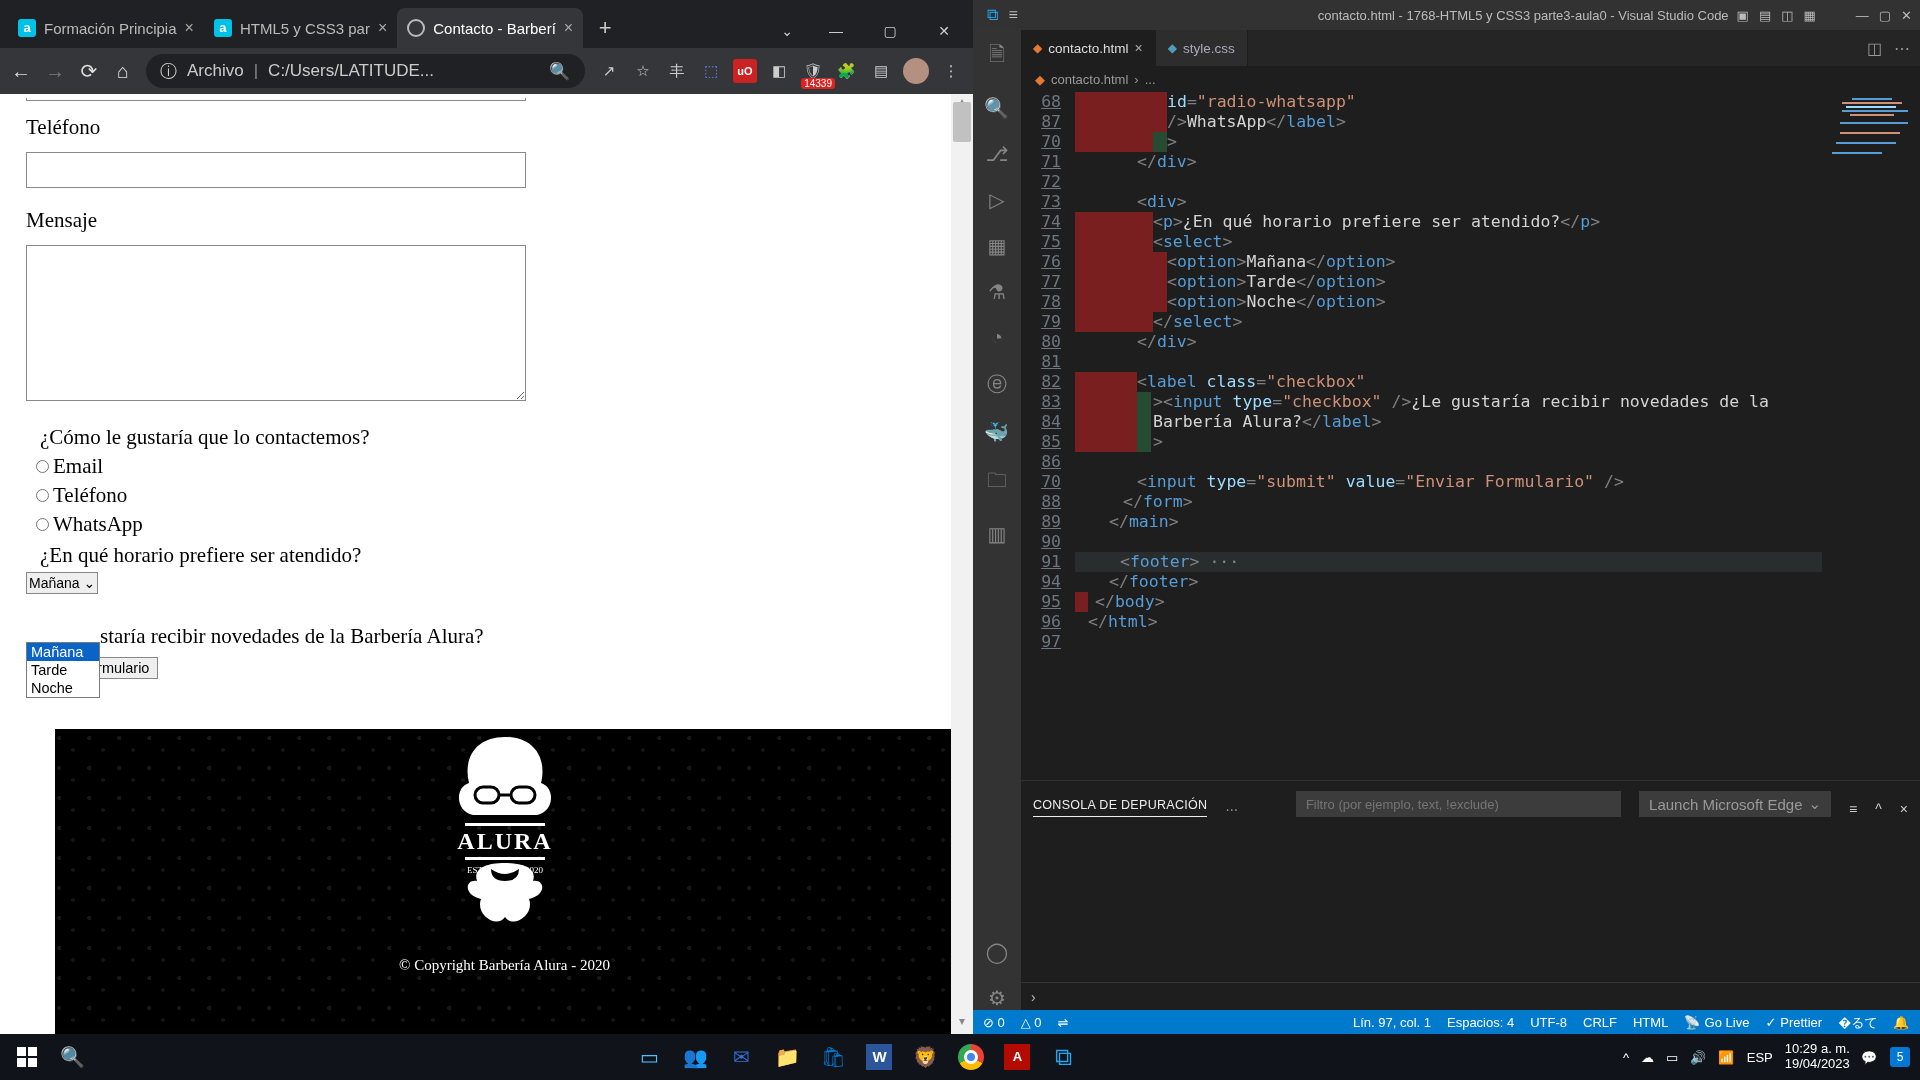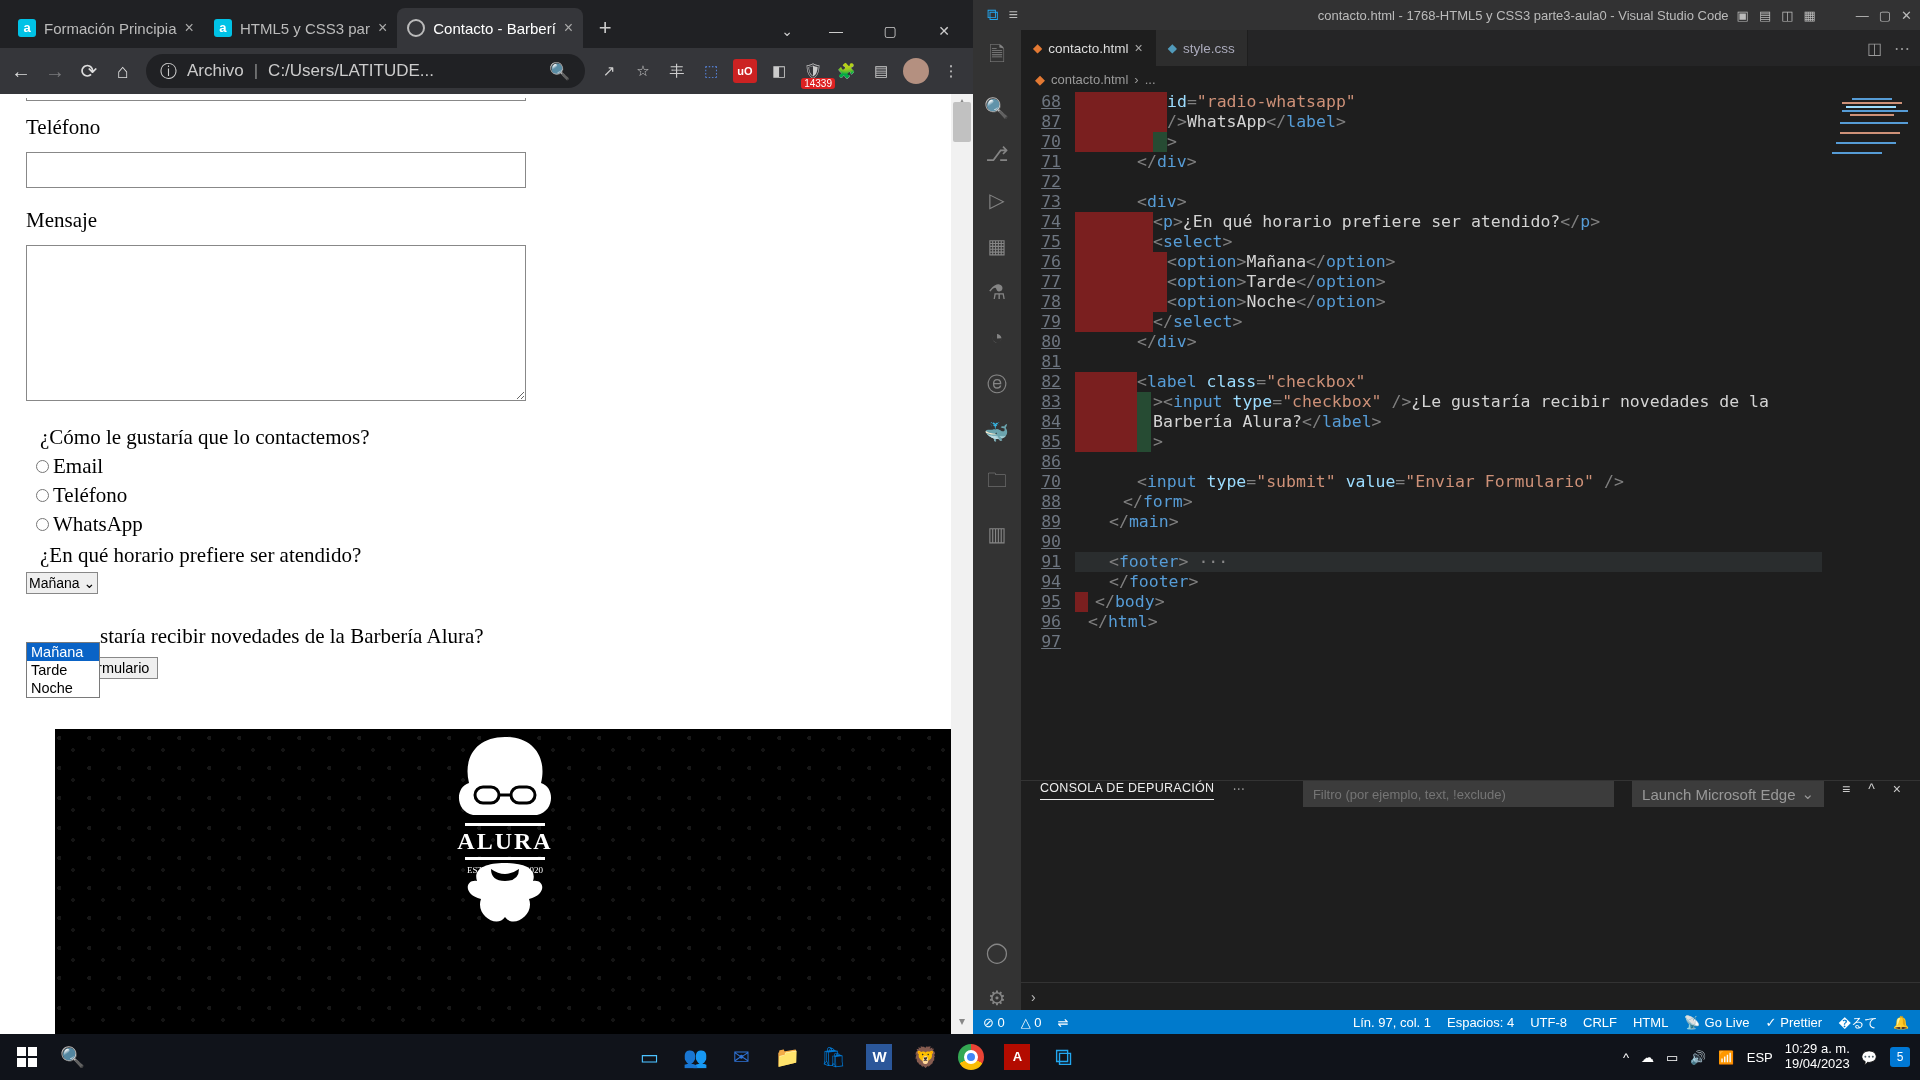--- a/index.html
+++ b/index.html
@@ -349,21 +349,21 @@
   }
   .code .ln { height:20px; position:relative; }
   .code .hl-red { position:absolute; left:0; top:0; height:20px; background:#7a1f1f; }
   .code .hl-grn { position:absolute; left:0; top:0; height:20px; background:#264b33; }
   .code .txt { position:relative; }
   .tk-tag   { color:#569cd6; }
   .tk-brkt  { color:#808080; }
   .tk-attr  { color:#9cdcfe; }
   .tk-str   { color:#ce9178; }
   .tk-text  { color:#d4d4d4; }
-  .hl-line { background:#2a2d2e; }
+  .hl-line { background:#2a2d2e;padding-left:11px; }
   .dots    { color:#888; }
   .minimap {
     width: 98px;
     background:#1e1e1e;
     position:relative;
     overflow:hidden;
   }
   .minimap .mm-line {
     position:absolute;
     height:2px;
@@ -374,22 +374,22 @@
   .debug-panel {
     height: 230px;
     background:#1e1e1e;
     border-top:1px solid #333;
     display:flex;
     flex-direction:column;
   }
   .debug-tabs {
     height:36px;
     display:flex;
-    align-items:flex-start;
-    padding:0 19px;
+    align-items:flex-end;
+    padding:0 12px;
     gap:18px;
     font-size:12.5px;
     color:#999;
   }
   .debug-tabs .dtab { text-transform:uppercase; letter-spacing:0.3px; }
   .debug-tabs .dtab.active { color:#eee; border-bottom:1px solid #eee; padding-bottom:4px;}
   .debug-tabs .filter-input {
     flex:1;
     margin-left:40px;
     background:#3c3c3c;
@@ -573,20 +573,21 @@
             <line x1="64" y1="66" x2="76" y2="66" stroke="#000" stroke-width="3"></line>
             <rect x="30" y="94" width="80" height="3" fill="#fff"></rect>
             <text x="70" y="120" text-anchor="middle" fill="#fff" font-family="serif" font-size="24" font-weight="bold" letter-spacing="2">ALURA</text>
             <rect x="30" y="128" width="80" height="3" fill="#fff"></rect>
             <text x="32" y="144" fill="#fff" font-size="9" font-family="serif">ESTD</text>
             <text x="108" y="144" text-anchor="end" fill="#fff" font-size="9" font-family="serif">2020</text>
             <path d="M70 134 C50 134 38 140 42 152 C30 150 28 166 46 170 C40 186 62 200 70 188 C78 200 100 186 94 170 C112 166 110 150 98 152 C102 140 90 134 70 134 Z" fill="#fff"></path>
             <path d="M56 140 Q70 150 84 140 Q84 152 70 152 Q56 152 56 140 Z" fill="#000"></path>
           </svg>
         </div>
+        <div class="copy">© Copyright Barbería Alura - 2020</div>
       </div>
     </div>
 
     <div class="dropdown-listbox">
       <div class="opt sel-opt">Mañana</div>
       <div class="opt">Tarde</div>
       <div class="opt">Noche</div>
     </div>
 
     <div class="page-scroll">

